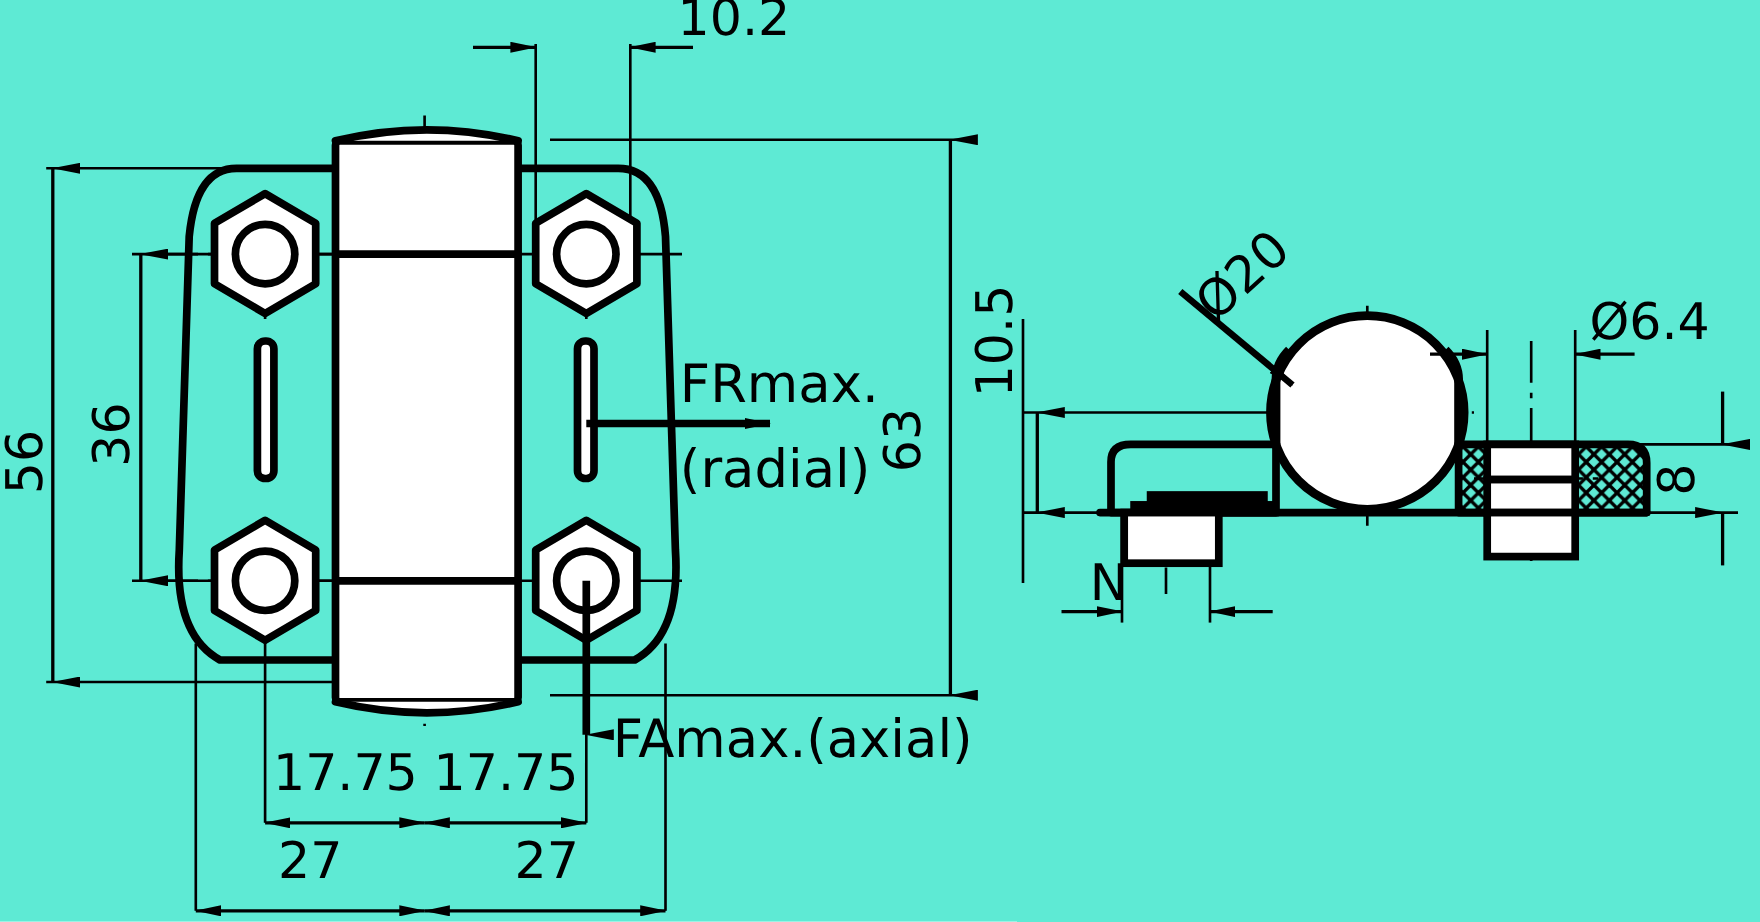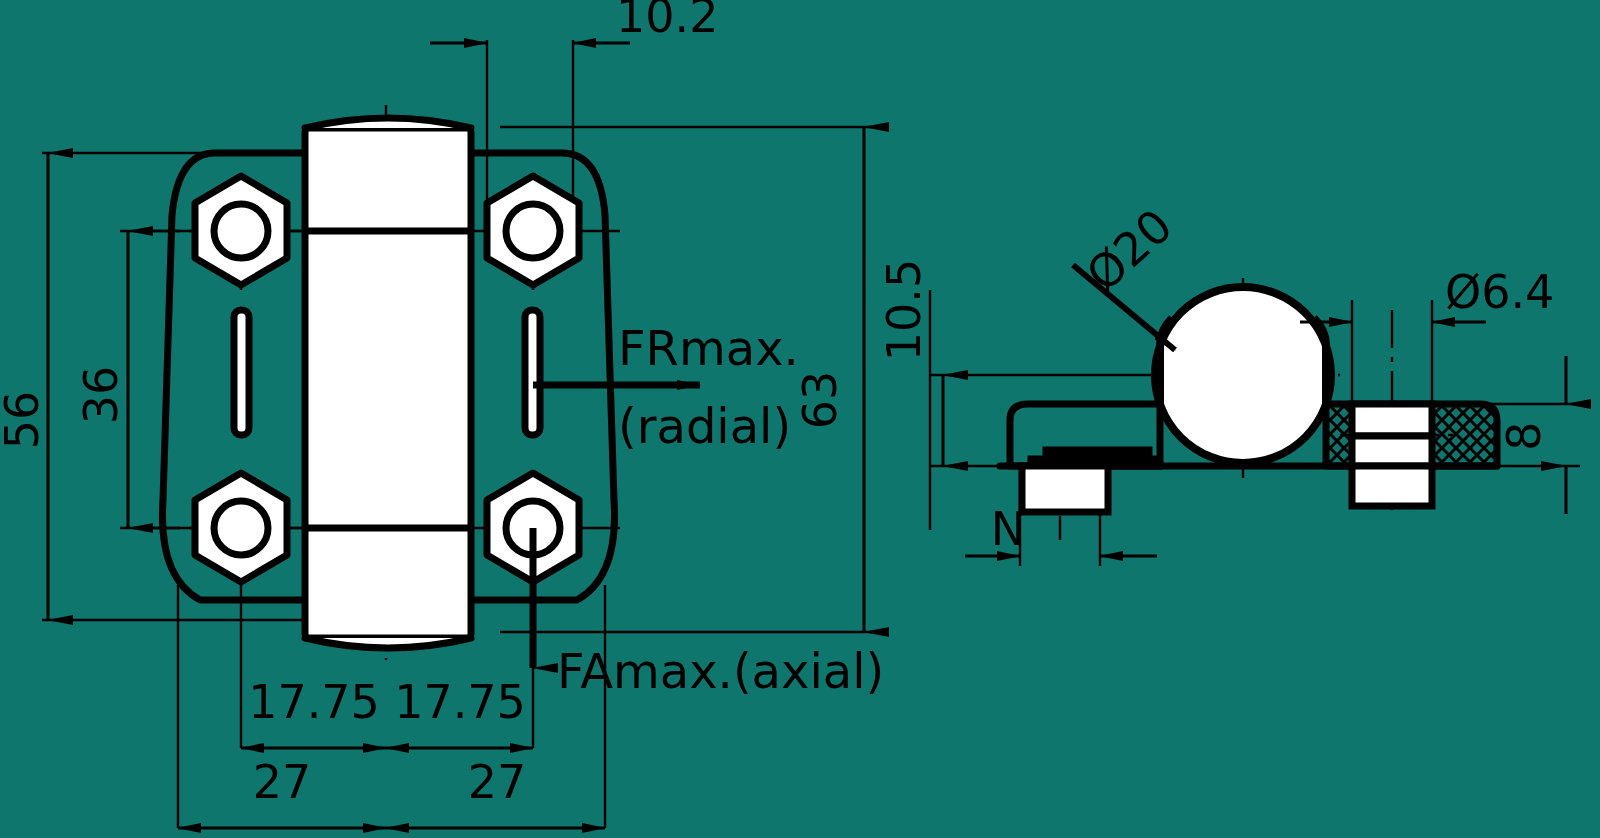--- a/index.html
+++ b/index.html
@@ -1,18 +1,18 @@
 <!DOCTYPE html>
 <html><head>
 <meta charset="utf-8">
 <style>
   html,body{margin:0;padding:0;background:#ffffff;}
   body{width:1600px;height:838px;overflow:hidden;
        font-family:"DejaVu Sans","Liberation Sans",sans-serif;}
-  #stage{position:relative;width:1600px;height:838px;background:#0f766e;}
+  #stage{position:relative;width:1600px;height:838px;background:#5eead4;}
   svg{display:block;}
   .dimtext{font-family:"DejaVu Sans","Liberation Sans",sans-serif;
            font-size:46px;fill:#000;}
   .forcetext{font-family:"DejaVu Sans","Liberation Sans",sans-serif;
              font-size:48px;fill:#000;}
 </style>
 </head>
 <body>
 
 <div id="stage">

